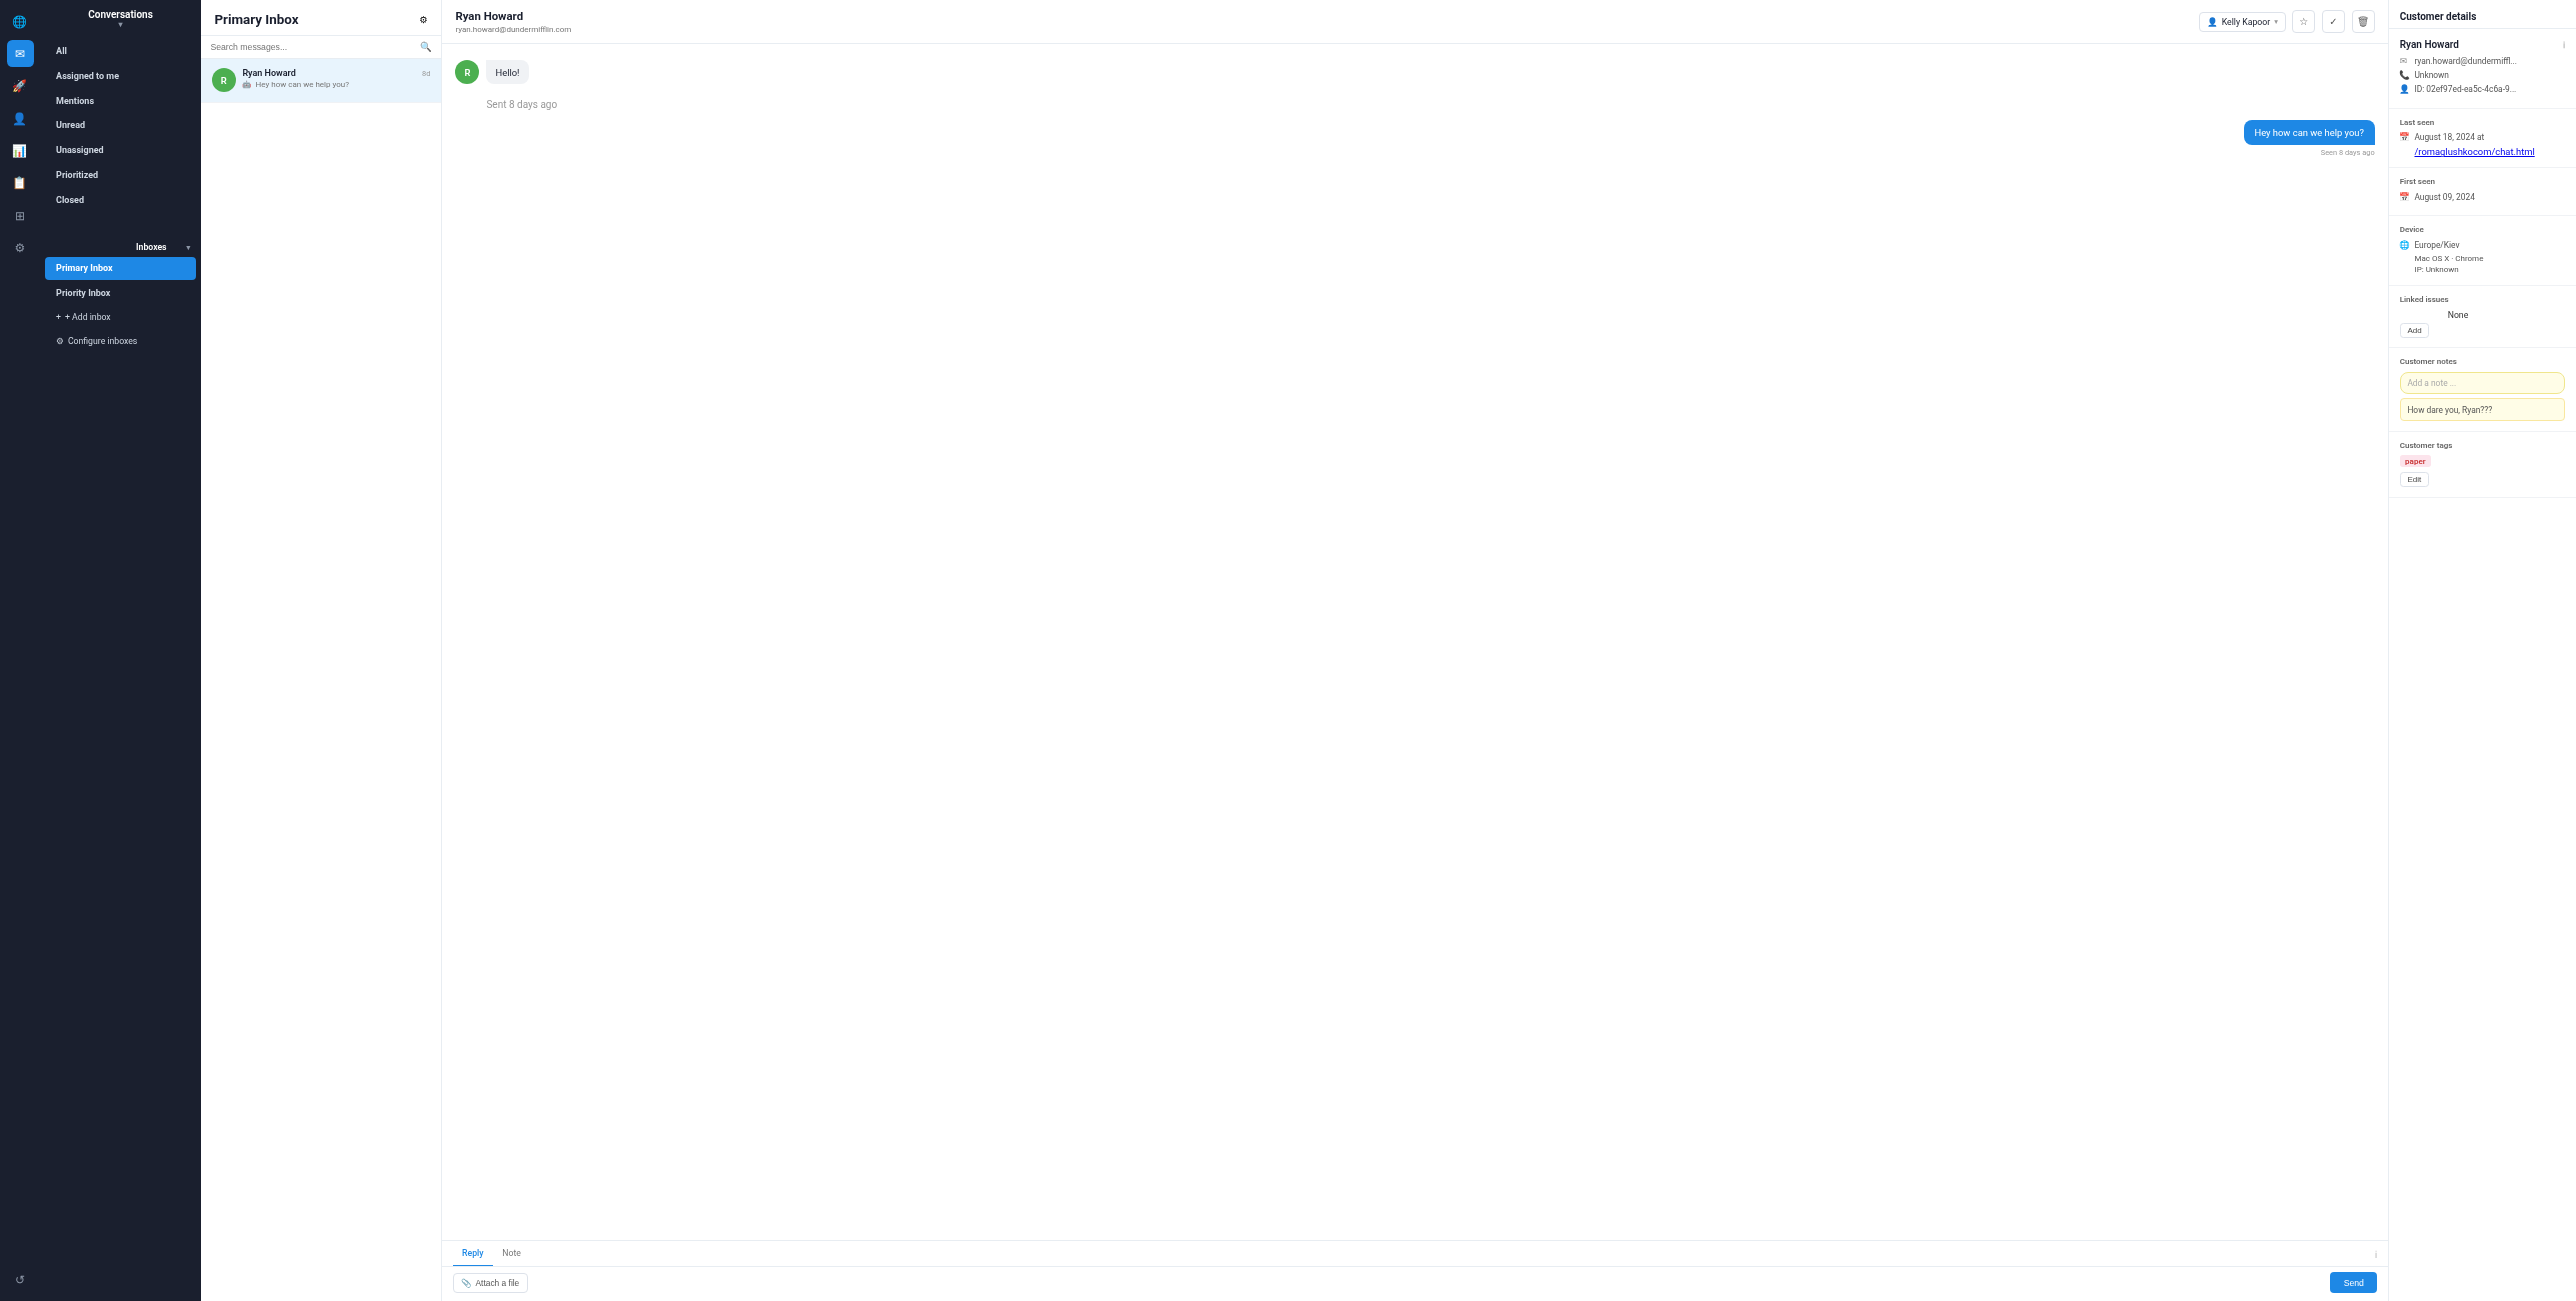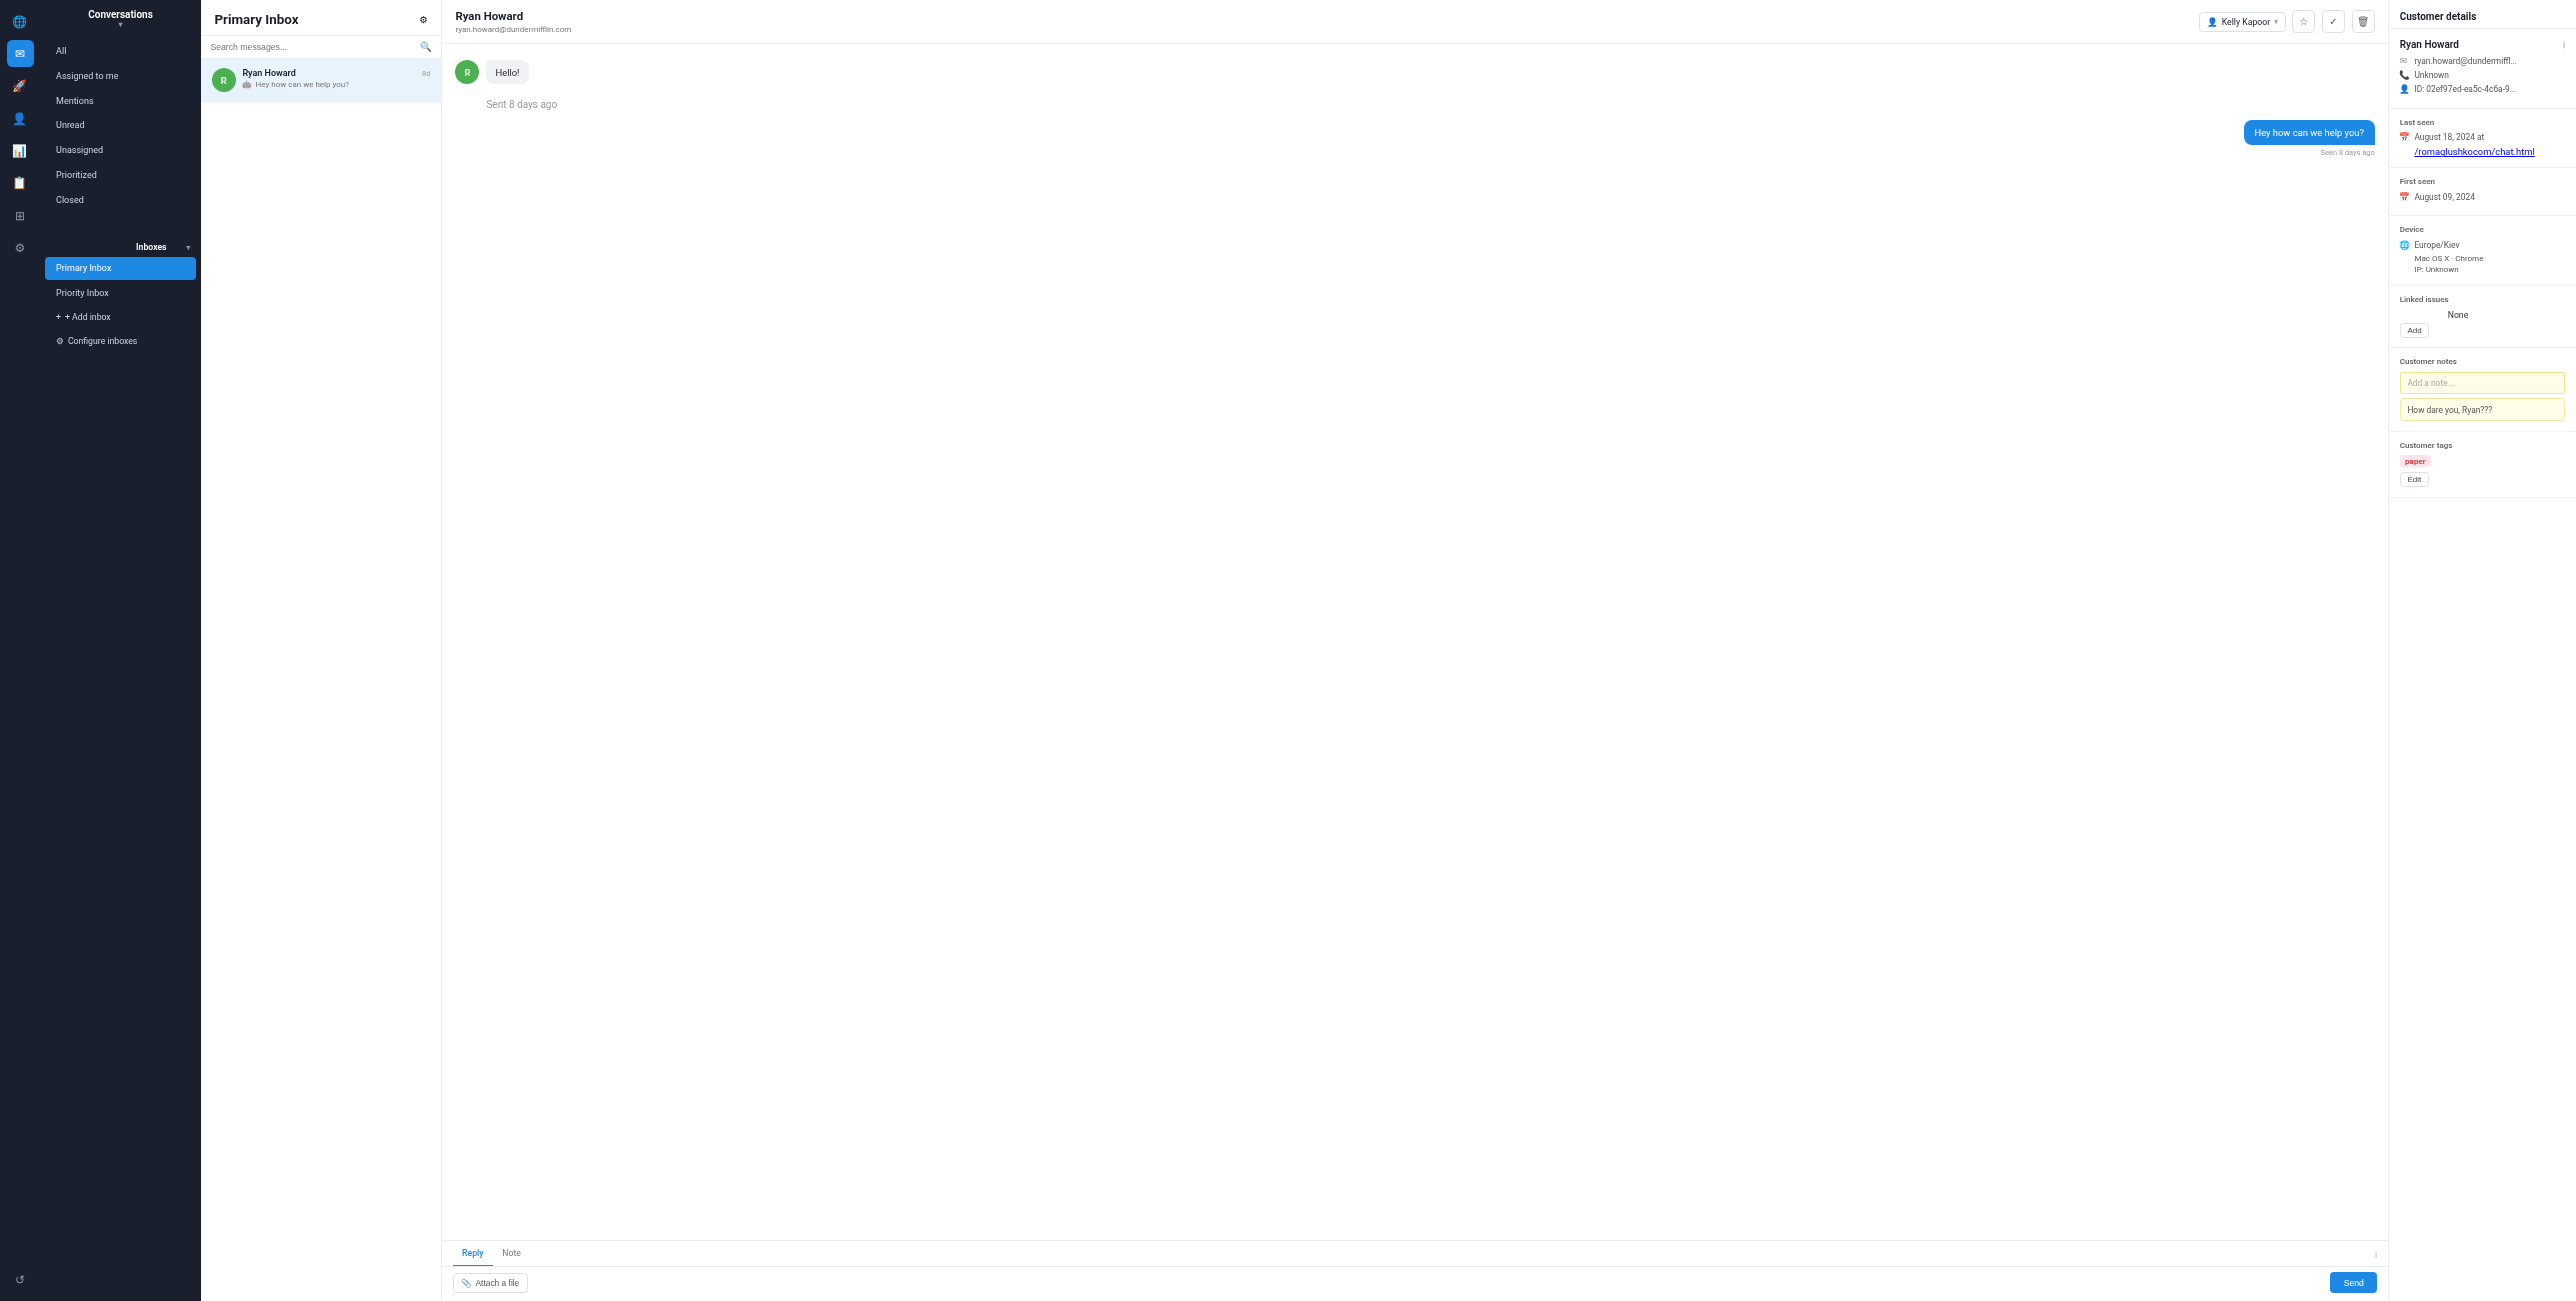--- a/index.html
+++ b/index.html
@@ -60,20 +60,21 @@
       flex-direction: column;
     }
     .left-nav-header .chevron { color: #8b95a5; font-size: 8px; }
     .nav-item {
       padding: 6.7px 10.7px;
       cursor: pointer;
       border-radius: 4px;
       margin: 0.7px 5.4px;
       color: #cdd5e0;
       font-size: 9px;
+      font-weight: bold;
     }
     .nav-item.active { background: #1e88e5; color: #fff; }
 
     .section-header {
       display: flex;
       align-items: center;
       justify-content: flex-end;
       padding: 8px 10.7px 4px 10.7px;
       font-weight: 600;
       font-size: 8.7px;
@@ -377,21 +378,21 @@
       background: #fffde7;
       border: 0.7px solid #f9e79f;
       border-radius: 4px;
       padding: 5.4px 6.7px;
       font-size: 8.4px;
       color: #555;
     }
     .note-input-box {
       background: #fffde7;
       border: 0.7px solid #f0e68c;
-      border-radius: 2px;
+      border-radius: 8px;
       padding: 5.4px 6.7px;
       font-size: 8.4px;
       color: #aaa;
       margin-bottom: 4px;
     }
 
     .info-icon { color: #bbb; font-size: 8.7px; cursor: pointer; }
   </style>
 </head>
 <body>

